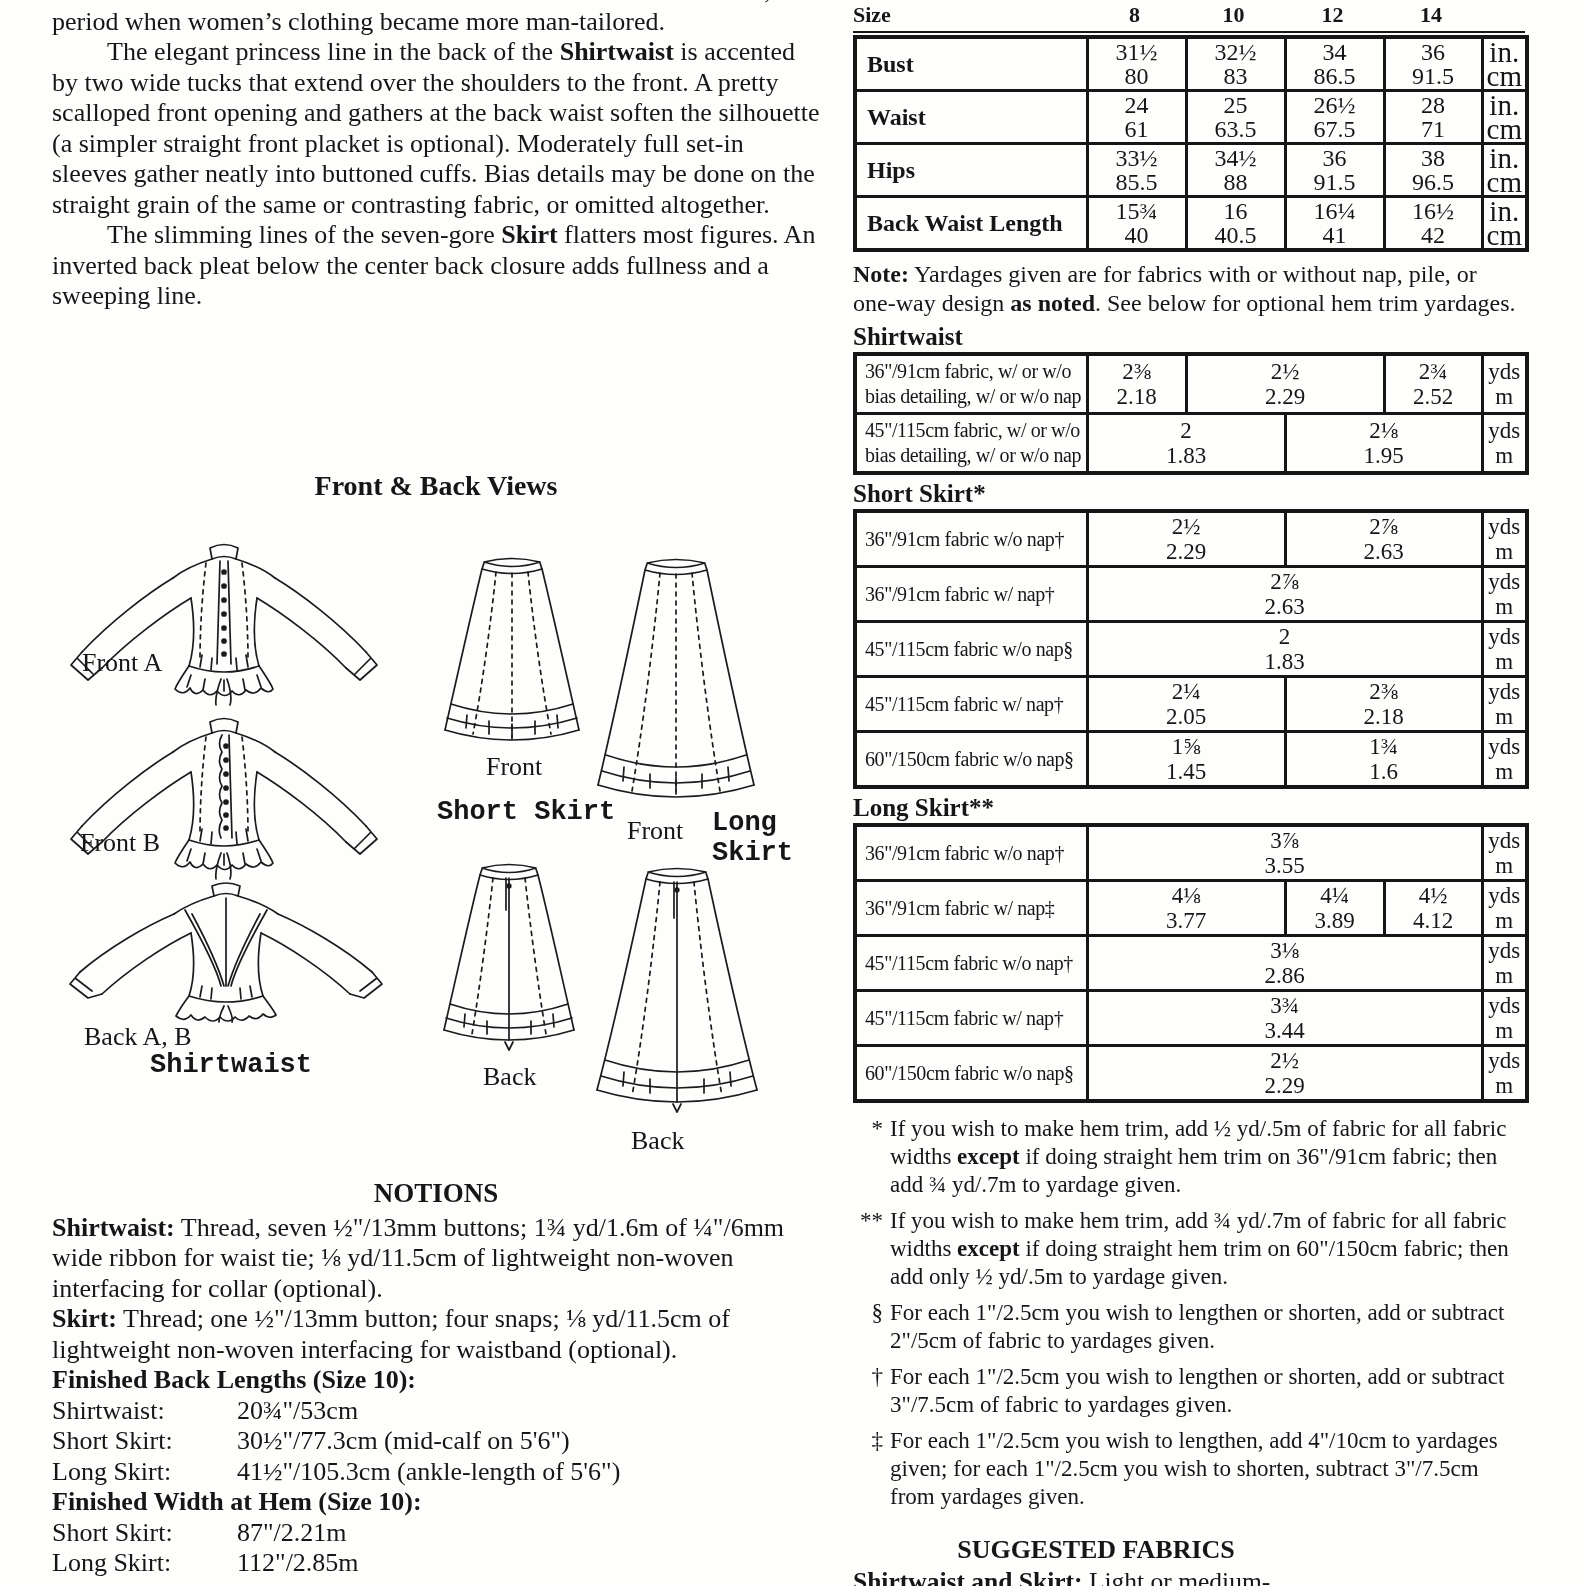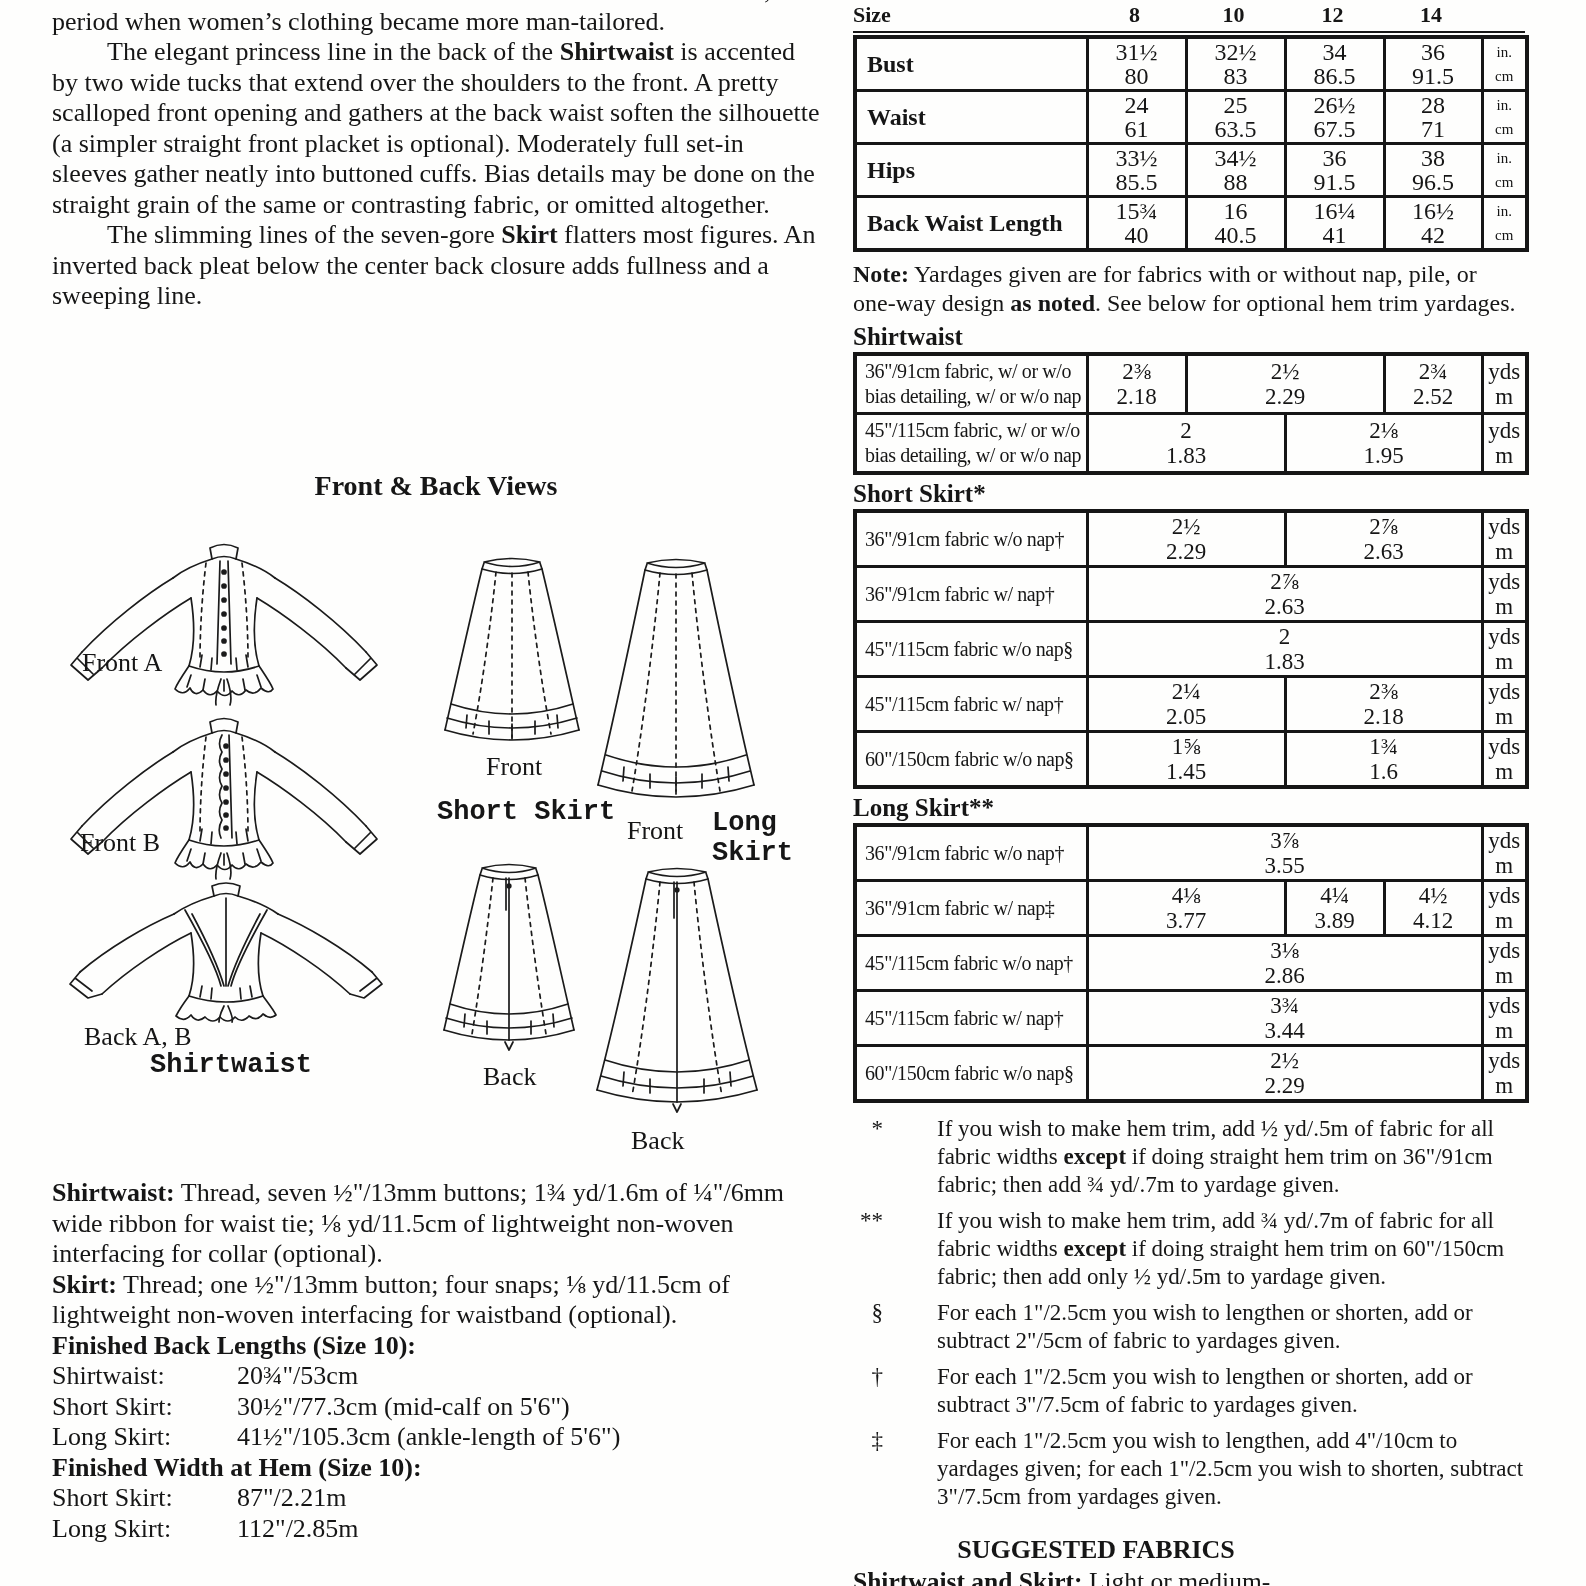--- a/index.html
+++ b/index.html
@@ -32,31 +32,31 @@
   .size-header { display:grid; grid-template-columns:232px 99px 99px 99px 98px 45px;
                  font-weight:bold; font-size:22px; line-height:30px;
                  border-bottom:2px solid #161616; padding-bottom:1px; margin-bottom:2px; }
   .size-header .num { text-align:center; }
   table { border-collapse:collapse; width:672px; table-layout:fixed; }
   .btable { border:4px solid #161616; }
   .btable td { border:3px solid #161616; padding:1px 0; }
   .size-table td.lbl { padding-left:10px; font-weight:bold; font-size:24px; }
   .size-table td.val, .size-table td.unit { text-align:center; font-size:24px; }
   .size-table td div { line-height:24px; }
-  .size-table td.unit { font-size:15px; }
+  .size-table td.unit { font-size:29px; }
   .note { margin:8px 0 0 0; font-size:24px; line-height:29px; }
   .ysec-title { margin:4px 0 1px 0; font-size:25px; font-weight:bold; line-height:29px; }
   .ytable td.ylbl { padding:3px 0 3px 8px; font-size:20px; line-height:24px;
                     letter-spacing:-0.4px; white-space:nowrap; }
   .ytable td.yval, .ytable td.yunit { text-align:center; font-size:23px; }
   .ytable td div { line-height:25px; }
   .footnotes { margin-top:12px; font-size:23px; line-height:28px; }
   .fn { display:flex; margin-bottom:8px; }
   .fn .mk { flex:none; width:30px; text-align:right; padding-right:7px; }
-  .fn .tx { flex:1;margin-left:47px; }
+  .fn .tx { flex:1; }
   .fabrics { margin-top:24px; width:486px; font-size:25.5px; line-height:30px; }
   .fabrics h3 { margin:0 0 2px 0; text-align:center; font-size:26px; }
   .fabrics p { margin:0; }
   
   .lineart { fill:none; stroke:#1b1b1b; stroke-width:1.7;
              stroke-linecap:round; stroke-linejoin:round; }
   .dash { stroke-dasharray:4,5; }
 </style>
 </head>
 <body>
@@ -231,20 +231,21 @@
         <path d="M17,198 Q89,222 161,198"></path>
         <path d="M13,214 Q89,238 165,214"></path>
         <path d="M36,210 L35,224 M62,217 L62,231 M116,217 L116,231 M142,210 L143,224"></path>
         <path d="M85,242 L89,250 L93,242"></path>
       </g>
     </svg>
   </div>
   <span class="ill-label" style="left:631px; top:1126px;">Back</span>
 
   <div class="notions">
+    <h3>NOTIONS</h3>
     <p><span class="b">Shirtwaist:</span><span> Thread, seven ½"/13mm buttons; 1¾ yd/1.6m of ¼"/6mm wide ribbon for waist tie; ⅛ yd/11.5cm of lightweight non-woven interfacing for collar (optional).</span></p>
     <p><span class="b">Skirt:</span><span> Thread; one ½"/13mm button; four snaps; ⅛ yd/11.5cm of lightweight non-woven interfacing for waistband (optional).</span></p>
     <p class="fin-title">Finished Back Lengths (Size 10):</p>
     <div class="fin-row">
         <span class="fl">Shirtwaist:</span>
         <span>20¾"/53cm</span>
       </div>
     <div class="fin-row">
         <span class="fl">Short Skirt:</span>
         <span>30½"/77.3cm (mid-calf on 5'6")</span>

